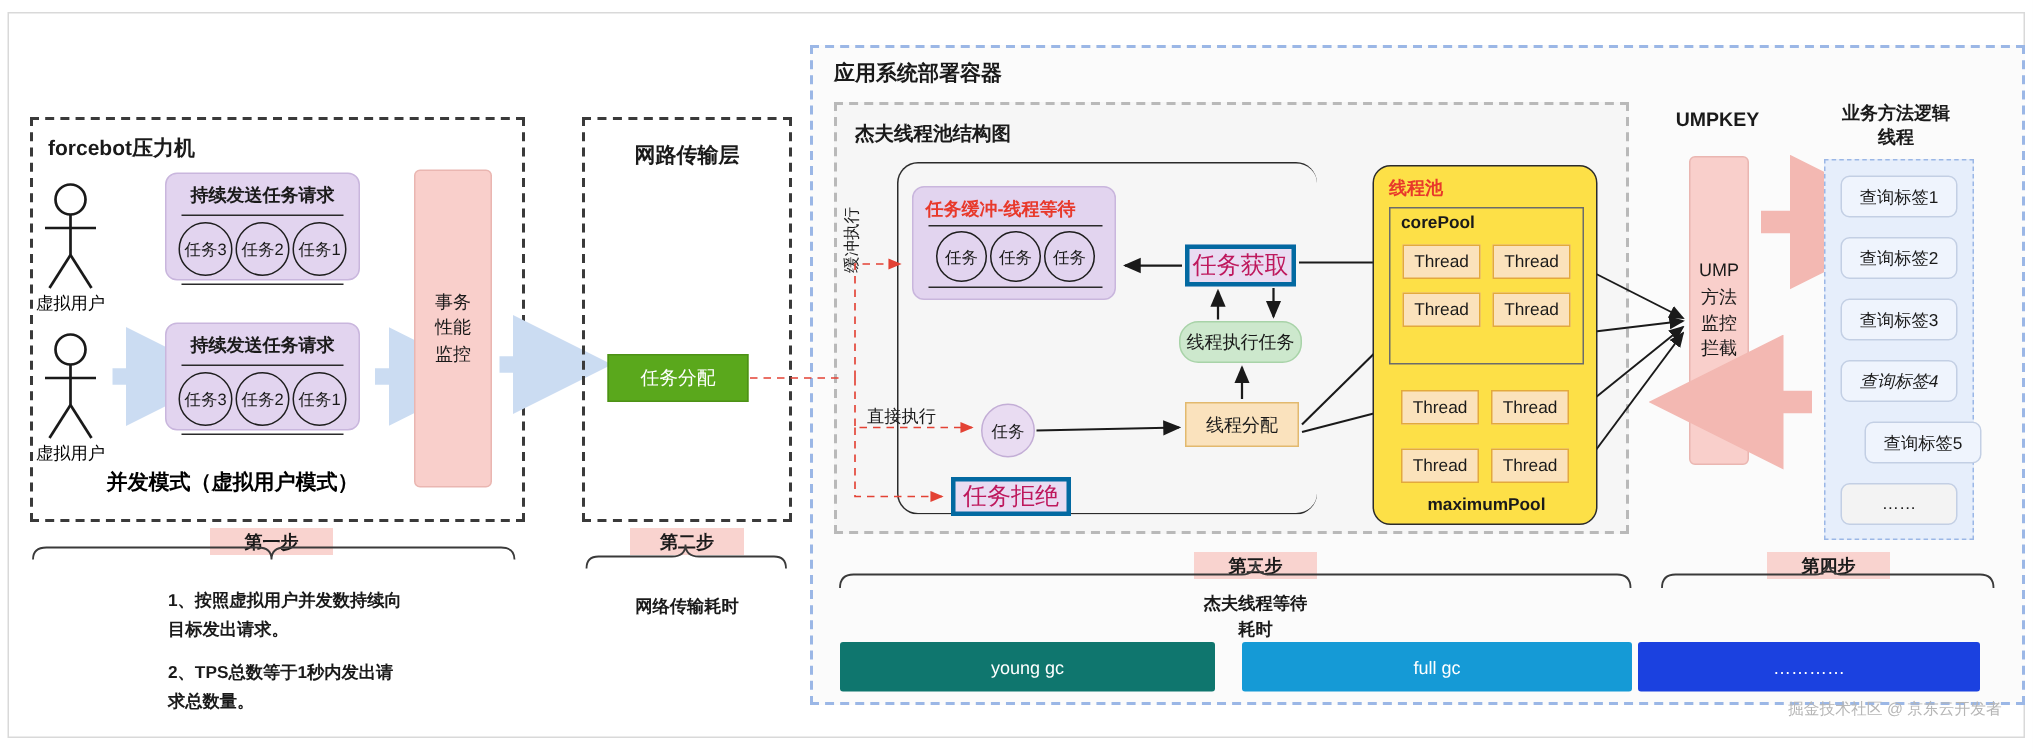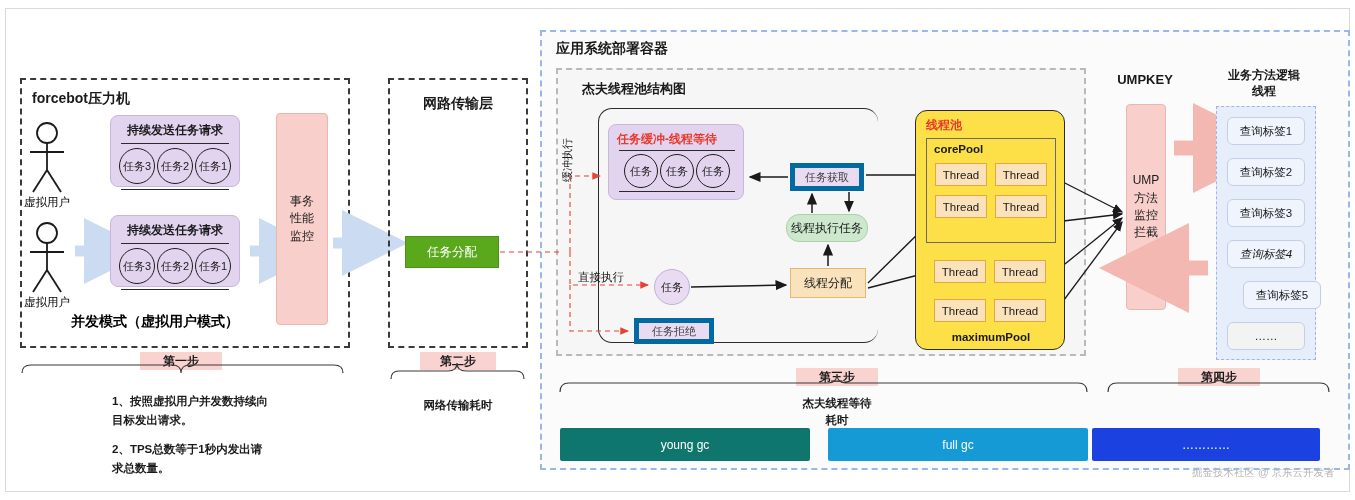--- a/index.html
+++ b/index.html
@@ -26,21 +26,21 @@
   .task-circle{width:34px;height:34px;border-radius:50%;border:1.6px solid #1e1e1e;
     display:flex;align-items:center;justify-content:center;font-size:11px;color:#1a1a1a;background:transparent;}
 
   .pink-box{background:#f9cfcb;border:1px solid #eab6b1;border-radius:4px;color:#1a1a1a;}
   .green-box{background:#5aa81c;border:1px solid #4d9116;color:#fff;}
   .step-badge{background:#f9d3cf;color:#1a1a1a;font-weight:bold;font-size:12px;}
 
   .note{font-size:11.5px;font-weight:bold;color:#1a1a1a;line-height:1.65;}
 
   
-  .n-purple{background:#e9dcf2;border:5px solid #0369a1;color:#404040;font-size:11px;}
+  .n-purple{background:#e9dcf2;border:3px solid #0369a1;color:#be185d;font-size:16px;}
   .n-green{background:#cde8cd;border:1px solid #a8d3a8;color:#1a1a1a;font-size:12px;}
   .n-orange{background:#fae2bd;border:1px solid #e2b96e;color:#1a1a1a;font-size:12px;}
   .n-circle{width:36px;height:36px;border-radius:50%;background:#e9dcf2;border:1px solid #c3aed6;font-size:11px;color:#1a1a1a;}
 
   .thread-box{background:#fbe2bb;border:1.3px solid #e3a93d;font-size:11.5px;color:#1a1a1a;}
   .red-title{color:#e8392b;font-weight:bold;font-size:12px;}
 
   .query-box{background:#eff4fd;border:1px solid #c3cfe4;border-radius:6px;font-size:11.5px;color:#1a1a1a;}
 
   .gc-bar{color:#fff;font-size:12px;border-radius:2px;}
@@ -155,21 +155,21 @@
   <svg width="1355" height="500">
     <path d="M391,381 q0,-8 8,-8 L448,373 q9,0 9,-8 q0,8 9,8 L516,373 q8,0 8,8" fill="none" stroke="#3a3a3a" stroke-width="1.2" transform="translate(0,-2)"></path>
   </svg>
   <div class="abs ctr note" style="left:388px;top:396px;width:140px;height:18px;">网络传输耗时</div>
 
   <div class="abs dash-blue" style="left:540px;top:30px;width:810px;height:440px;background:#fbfbfb;">
   </div>
   <div class="abs panel-title" style="left:556px;top:40px;font-size:14px;">应用系统部署容器</div>
 
   <div class="abs dash-gray" style="left:556px;top:68px;width:530px;height:288px;background:#f6f6f6;">
-    <div class="abs panel-title" style="left:12px;top:10px;font-size:13px;margin-left:12px;">杰夫线程池结构图</div>
+    <div class="abs panel-title" style="left:12px;top:10px;font-size:13px;">杰夫线程池结构图</div>
   </div>
 
   <div class="abs" style="left:598px;top:108px;width:280px;height:235px;border:1.6px solid #2b2b2b;border-radius:14px;
               border-right:none;background:transparent;"></div>
 
   <div class="abs" style="left:608px;top:124px;width:136px;height:76px;background:#e2d4ef;border:1px solid #c9b6dd;border-radius:8px;">
     <div class="abs red-title" style="left:8px;top:6px;text-align:right;">任务缓冲-线程等待</div>
     <div class="abs" style="left:10px;top:25px;width:116px;height:1px;background:#2a2a2a;"></div>
     <div class="abs tasks" style="left:10px;top:29px;width:116px;">
       <div class="task-circle" style="width:32px;height:32px;">任务</div>

